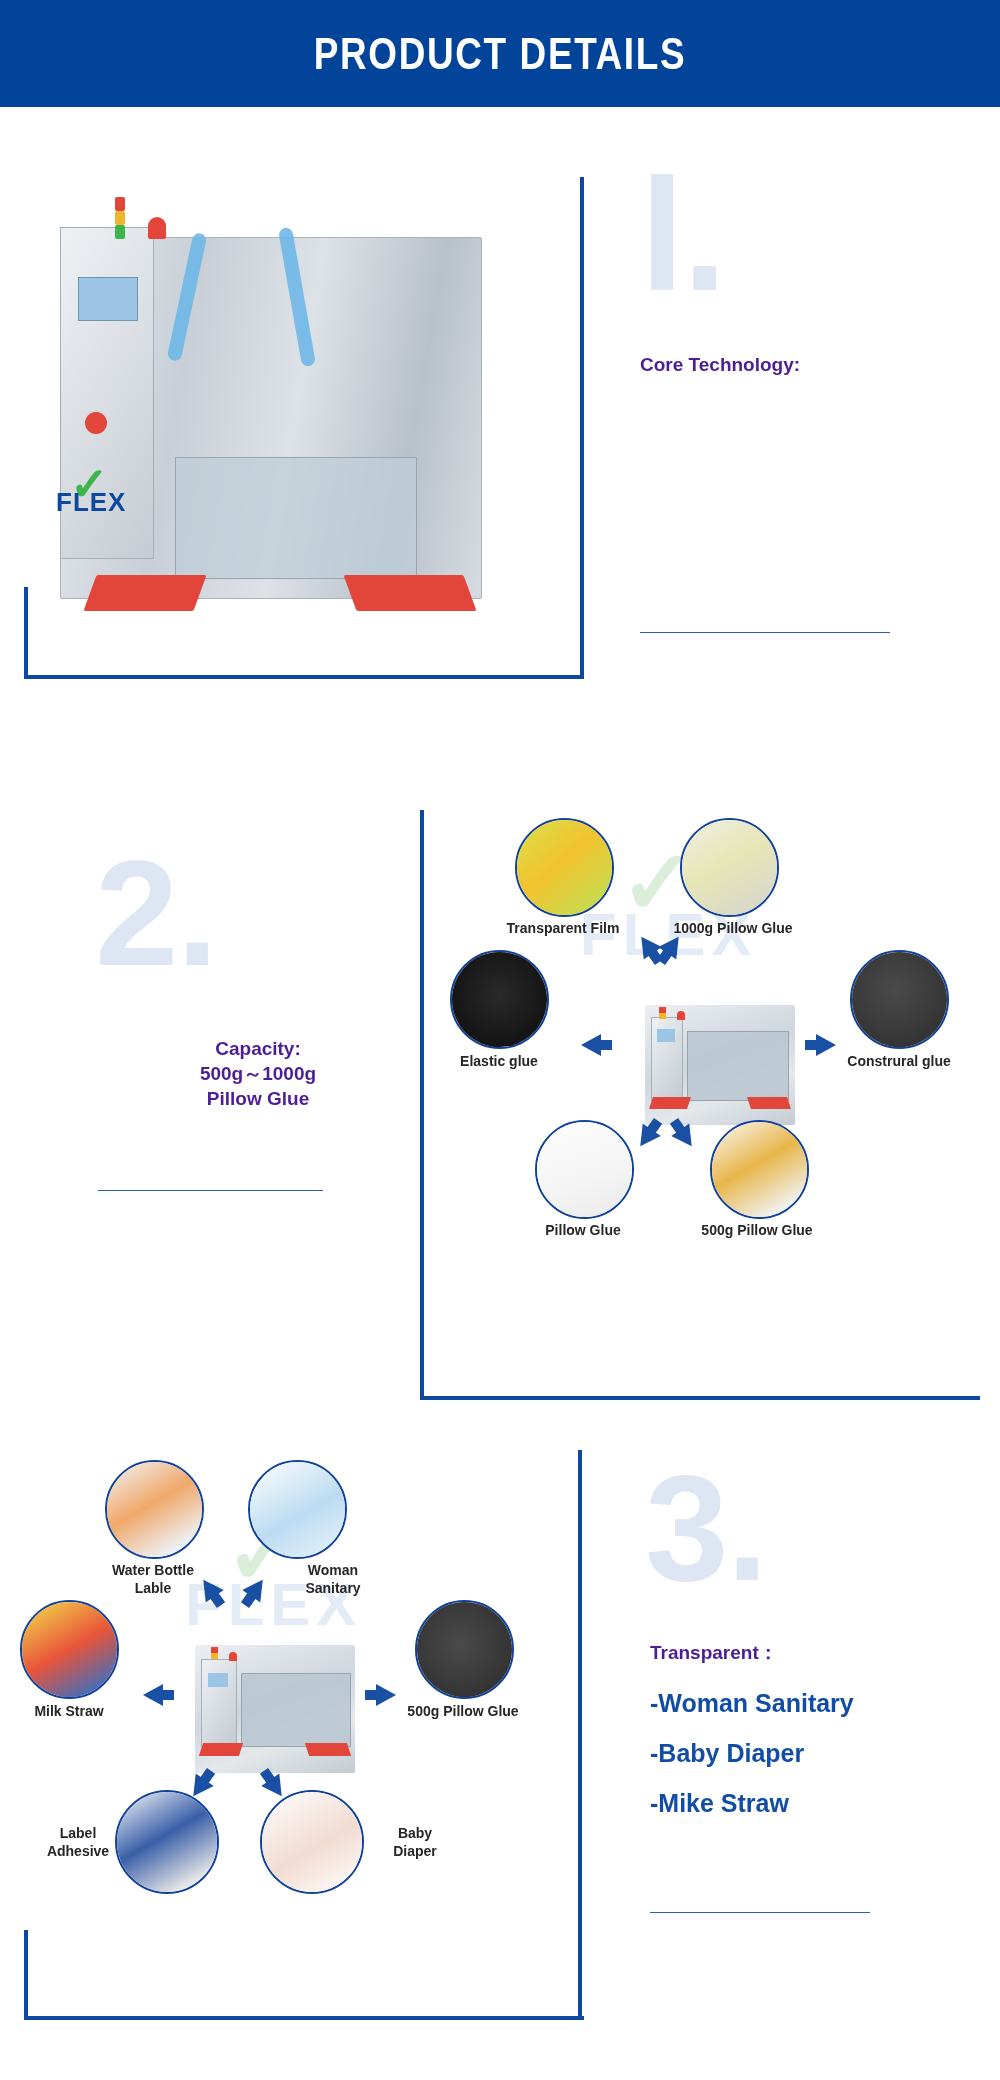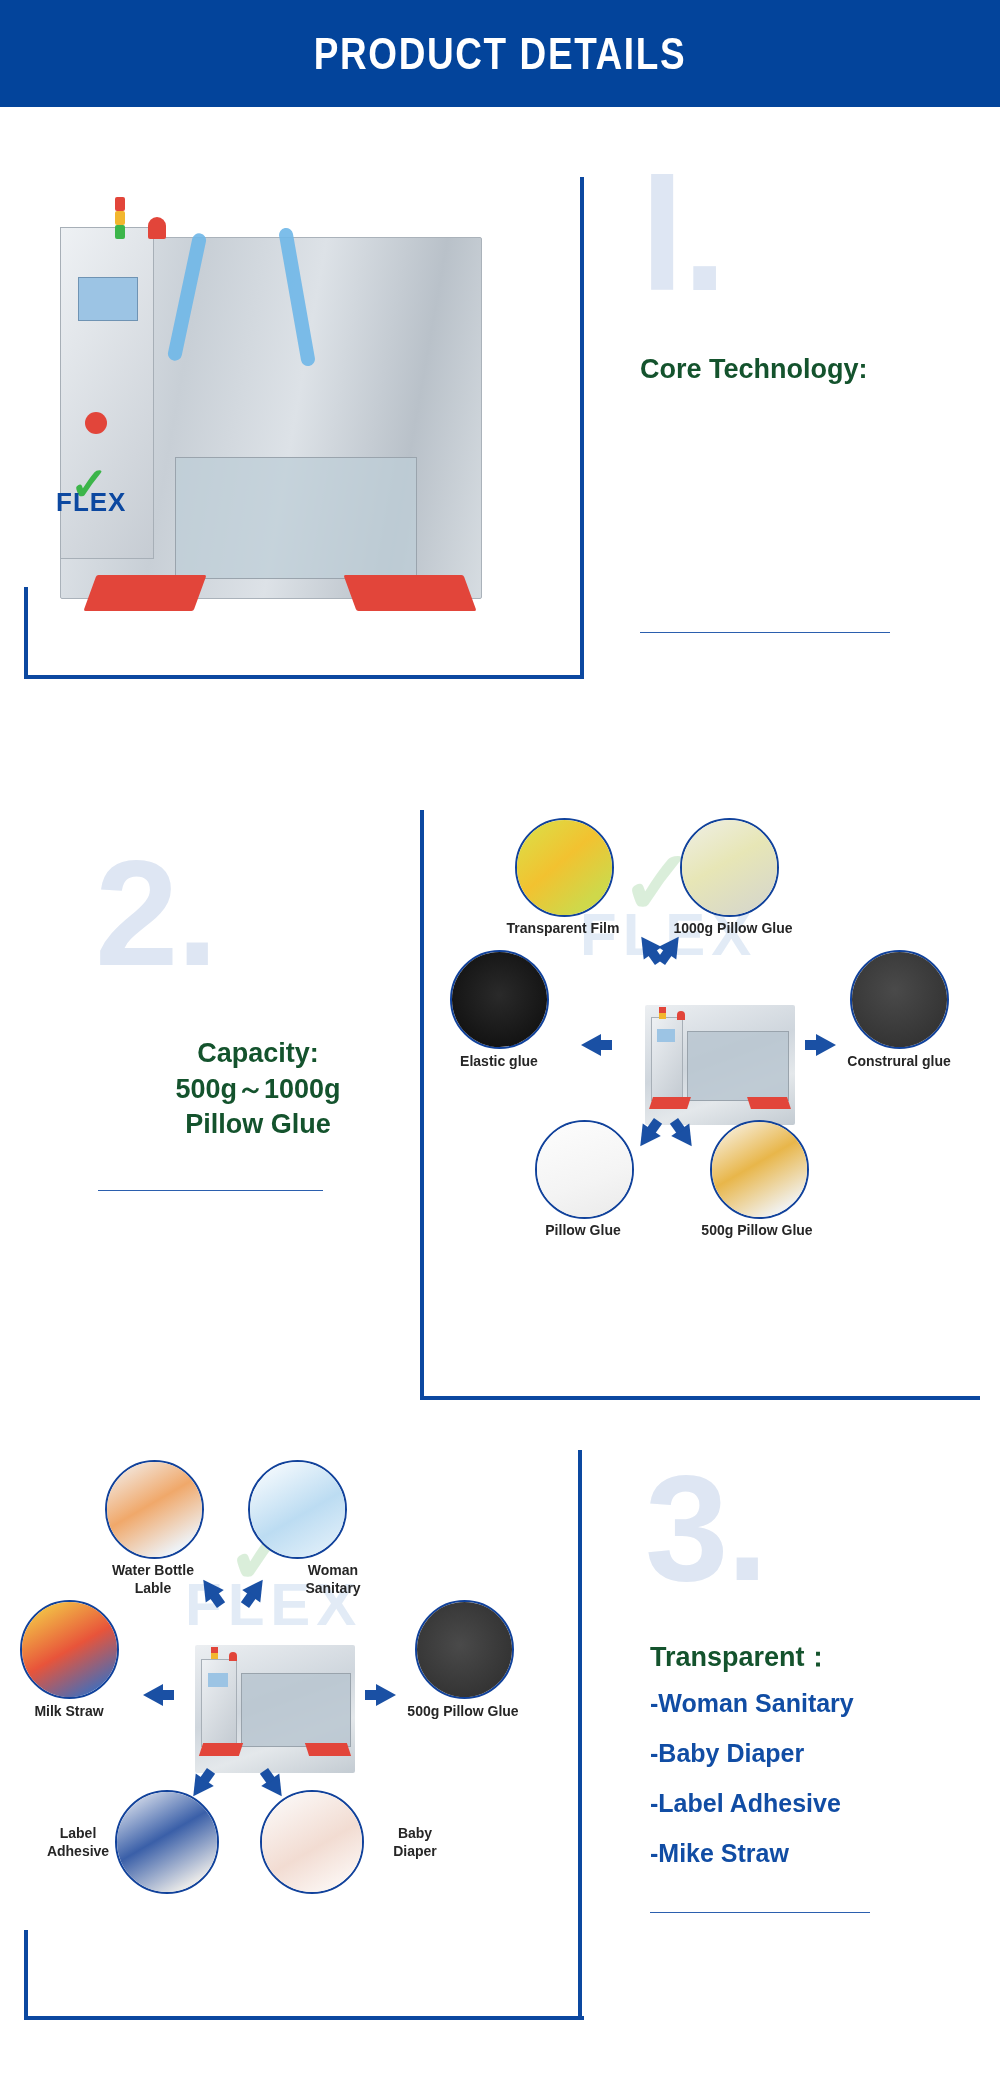--- a/index.html
+++ b/index.html
@@ -56,23 +56,23 @@
     color: #DEE6F3;
     font-weight: bold;
     line-height: 0.85;
     letter-spacing: -2px;
     font-family: "Liberation Sans", sans-serif;
     user-select: none;
   }
 
   .txt-head {
     position: absolute;
-    color: #14532d;
-    font-weight: bold;
-    font-size: 27px;
+    color: #4c1d95;
+    font-weight: bold;
+    font-size: 19px;
     line-height: 1.32;
     white-space: pre-line;
     font-family: "Liberation Sans", sans-serif;
   }
   .txt-list {
     position: absolute;
     color: #114DA4;
     font-weight: bold;
     font-size: 25px;
     line-height: 1.32;
@@ -326,21 +326,20 @@
   <div class="frame-line-v" style="left:24px;top:490px;height:90px;"></div>
   <div class="frame-line-h" style="left:24px;top:576px;width:560px;"></div>
 
   <div class="bignum" style="left:645px;top:25px;font-size:150px;">3.</div>
 
   <div class="txt-head" style="left:650px;top:200px;width:330px;">Transparent：</div>
 
   <div class="txt-list" style="left:650px;top:247px;width:340px;">
     <div>-Woman Sanitary</div>
     <div>-Baby Diaper</div>
-    <div>-Label Adhesive</div>
     <div>-Mike Straw</div>
   </div>
 
   <div class="rule" style="left:650px;top:472px;width:220px;"></div>
 
   <div class="diagram" style="left:20px;top:20px;width:550px;height:560px;">
 
     <div class="wmv" style="left:205px;top:40px;">✓</div>
     <div class="wm" style="left:165px;top:110px;">FLEX</div>
 

